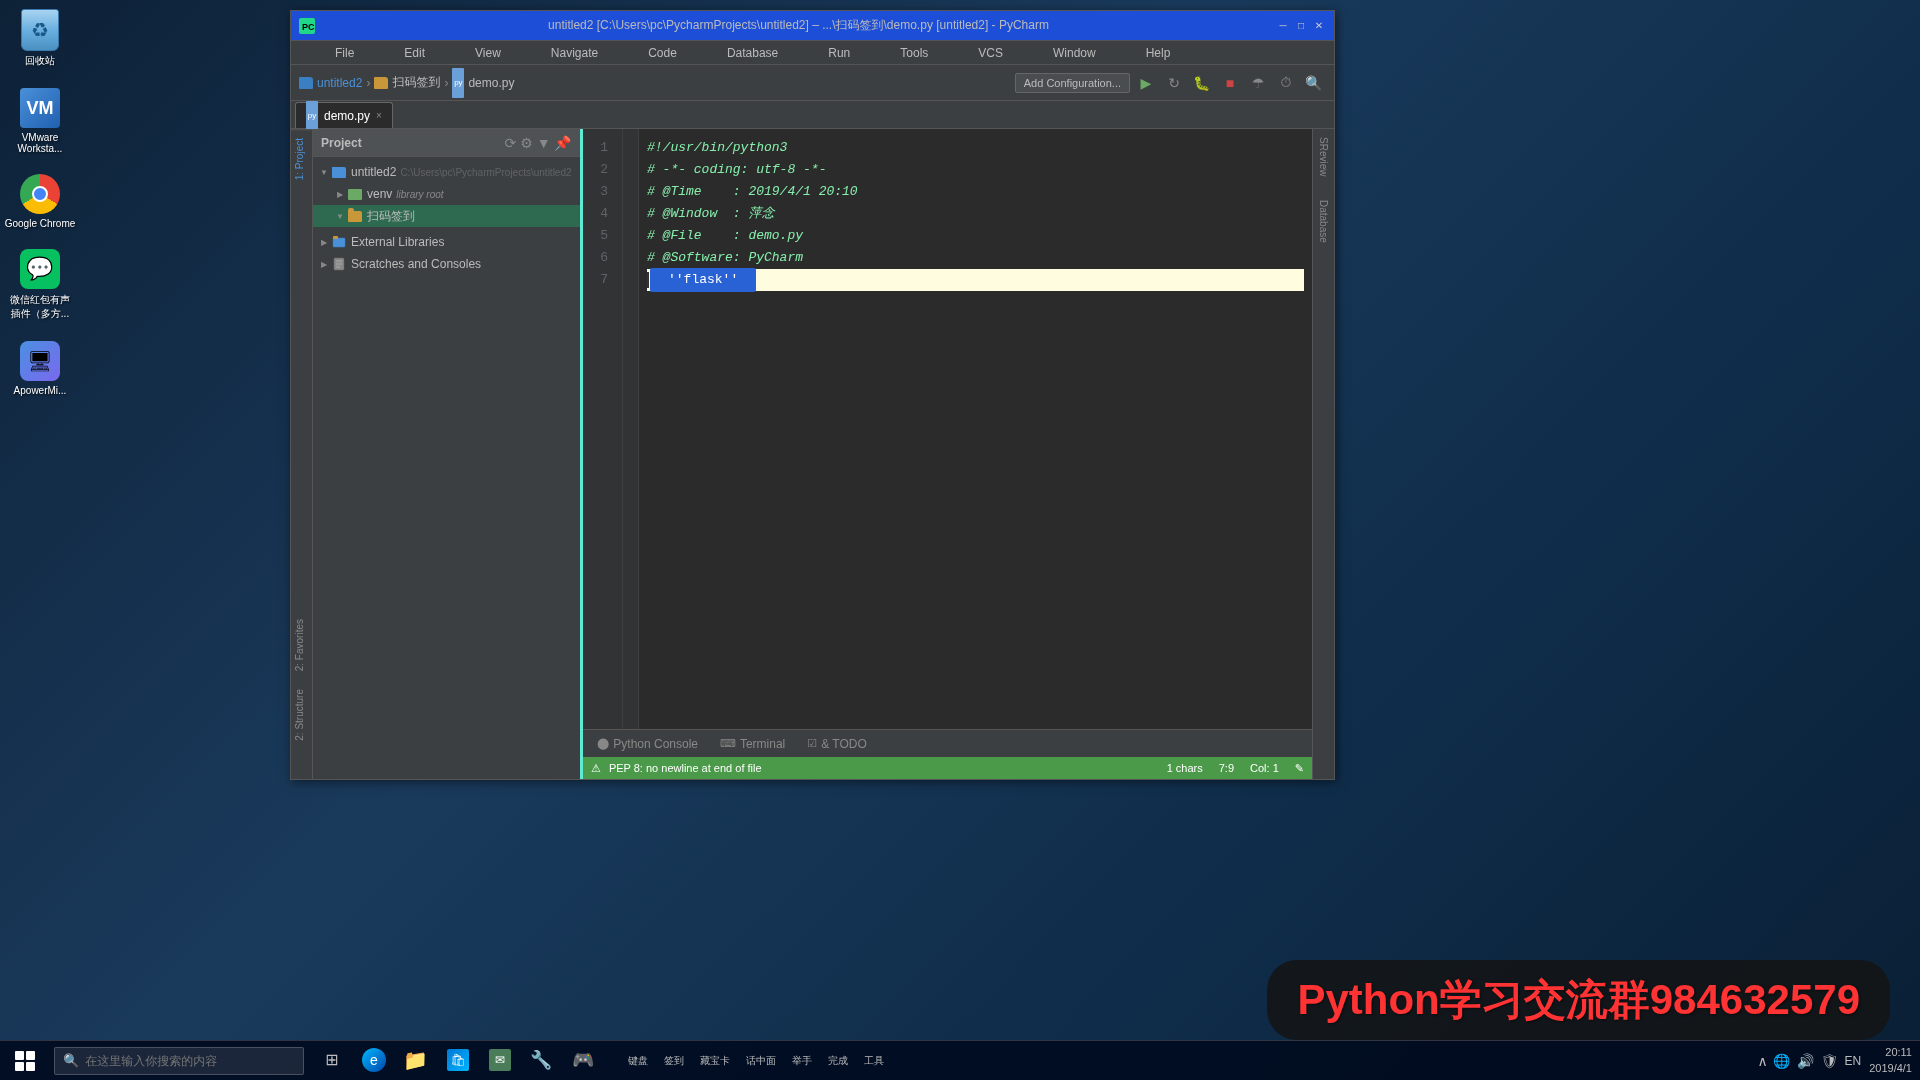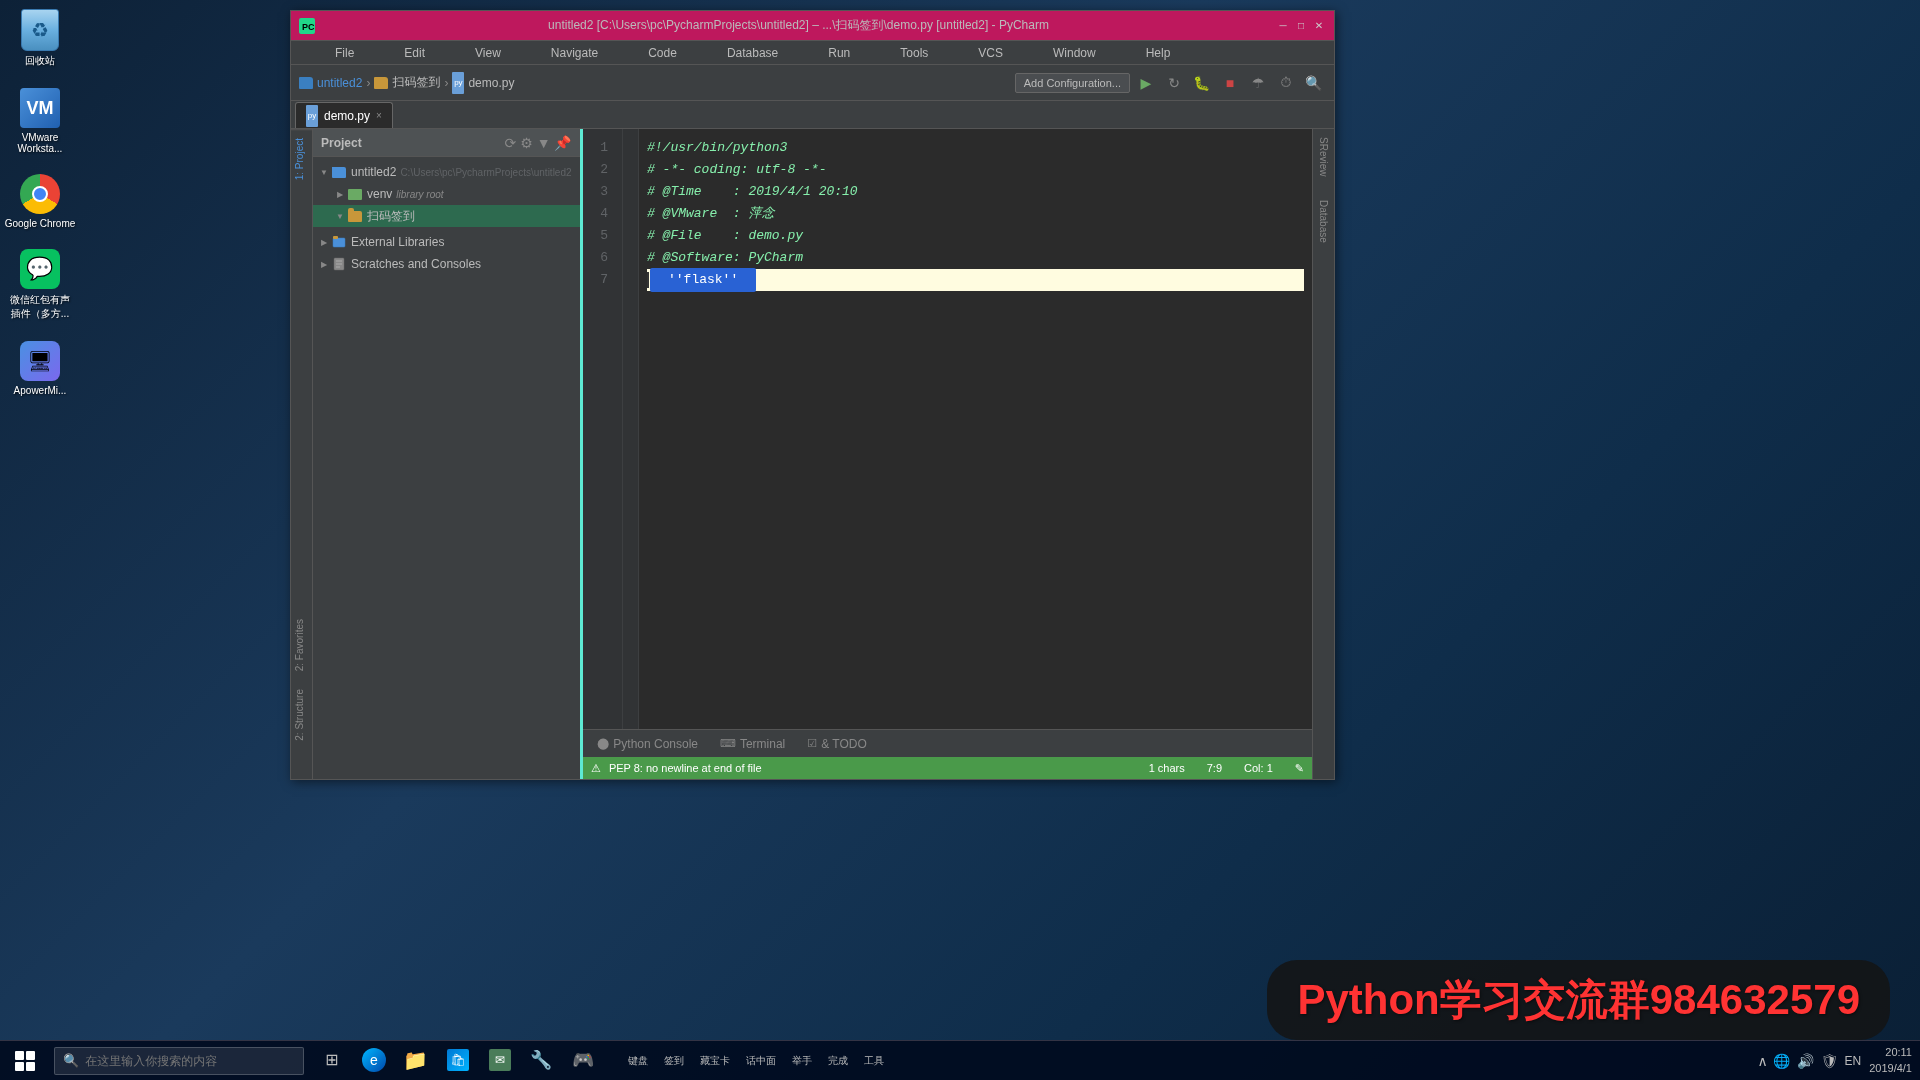--- a/index.html
+++ b/index.html
@@ -143,21 +143,21 @@
       background: #2b2b2b;
       border: 1px solid #555;
       box-shadow: 2px 2px 10px rgba(0,0,0,0.5);
       display: flex;
       flex-direction: column;
     }
 
     
     .title-bar {
       height: 30px;
-      background: #be185d;
+      background: #1d4ed8;
       display: flex;
       align-items: center;
       padding: 0 8px;
       border-bottom: 1px solid #555;
       user-select: none;
     }
 
     .title-bar-icon {
       width: 16px;
       height: 16px;
@@ -245,21 +245,21 @@
     .folder-icon-small {
       width: 14px;
       height: 12px;
       background: #c8973a;
       border-radius: 1px 3px 1px 1px;
       position: relative;
     }
 
     .file-icon-small {
       width: 12px;
-      height: 22px;
+      height: 30px;
       background: #6a9fd8;
       border-radius: 1px;
       display: flex;
       align-items: center;
       justify-content: center;
       font-size: 8px;
       color: white;
     }
 
     .toolbar-right {
@@ -574,21 +574,21 @@
     .status-left {
       display: flex;
       align-items: center;
       gap: 8px;
     }
 
     .status-right {
       margin-left: auto;
       display: flex;
       align-items: center;
-      gap: 22px;
+      gap: 16px;
       text-align: center;
     }
 
     .status-item {
       color: white;
       font-size: 11px;
     }
 
     
     .bottom-toolbar {
@@ -970,21 +970,21 @@
             <div class="code-line">
               <span class="code-comment">#!/usr/bin/python3</span>
             </div>
             <div class="code-line">
               <span class="code-comment"># -*- coding: utf-8 -*-</span>
             </div>
             <div class="code-line">
               <span class="code-comment"># @Time    : 2019/4/1 20:10</span>
             </div>
             <div class="code-line">
-              <span class="code-comment"># @VMware  : 萍念</span>
+              <span class="code-comment"># @Window  : 萍念</span>
             </div>
             <div class="code-line">
               <span class="code-comment"># @File    : demo.py</span>
             </div>
             <div class="code-line">
               <span class="code-comment"># @Software: PyCharm</span>
             </div>
             <div class="code-line highlighted" style="background:#fffce0;">
               <span style="display:inline-block; width:2px; height:16px; background:#333; vertical-align:middle; margin-right:1px;"></span><span class="code-selected">''flask''</span>
             </div>

